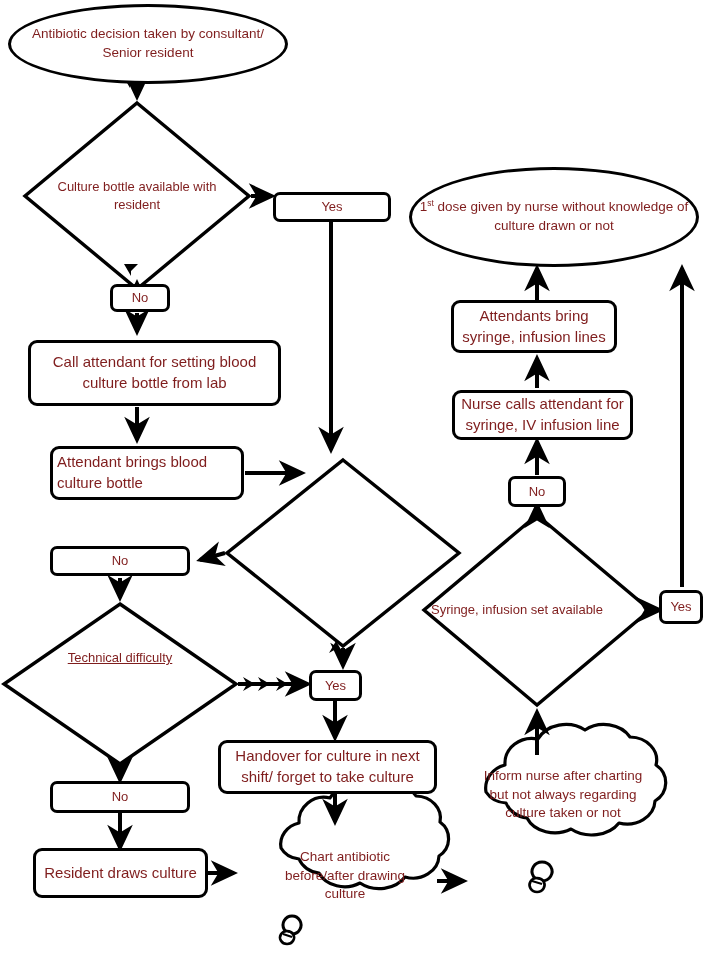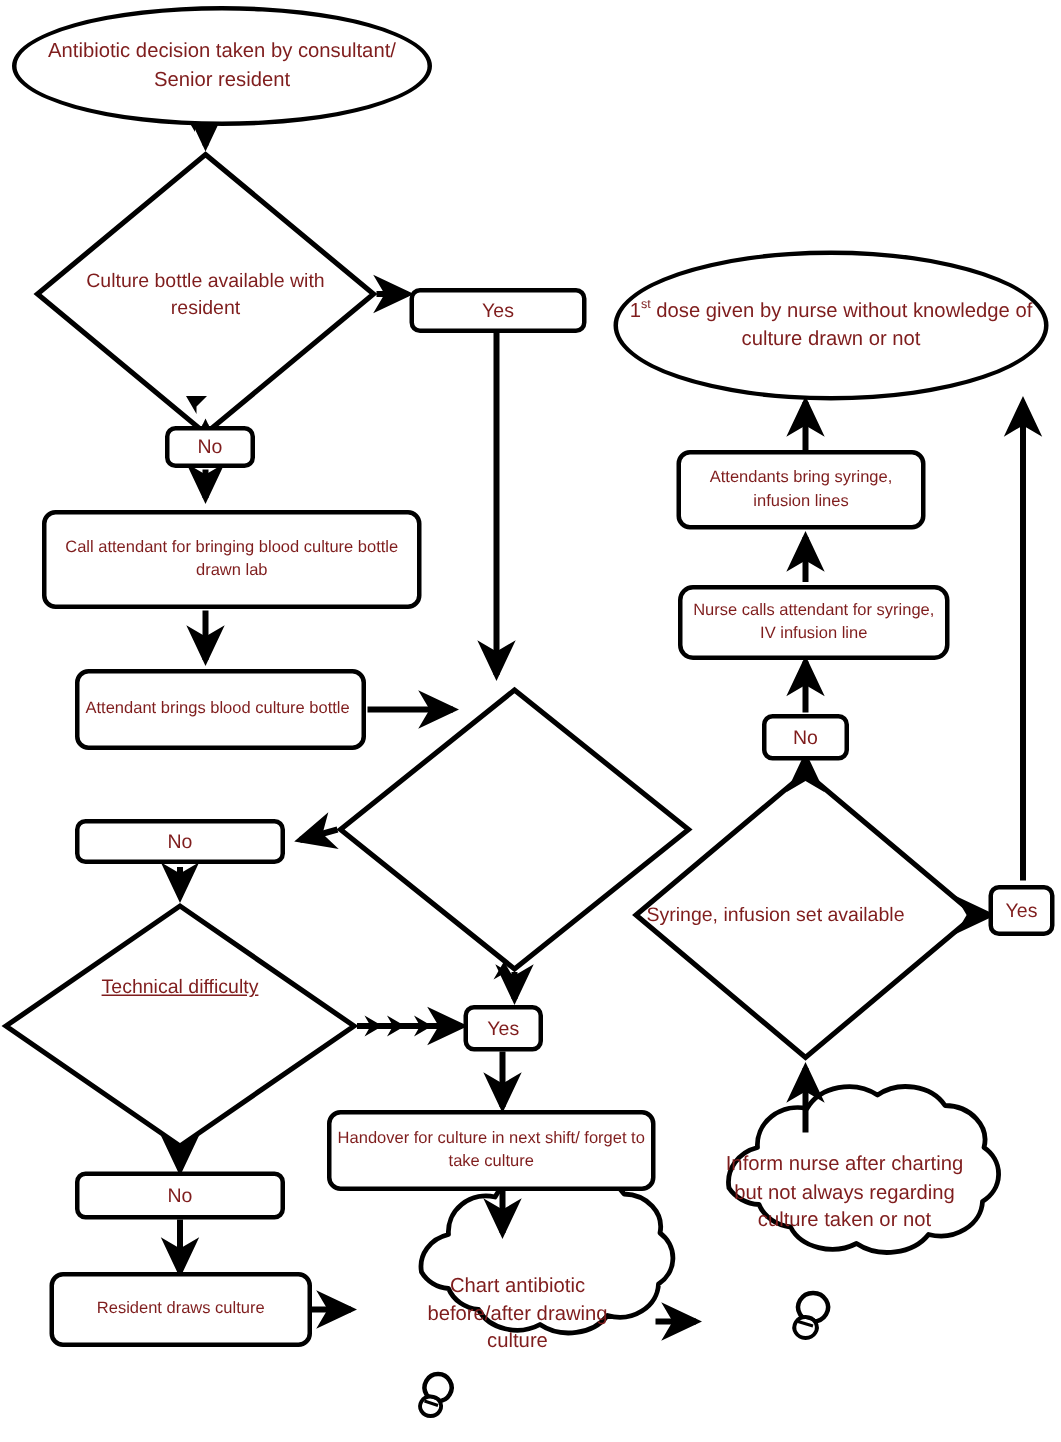--- a/index.html
+++ b/index.html
@@ -40,21 +40,21 @@
   .node .txt {
     display: block;
     width: 100%;
     padding: 0 4px;
   }
   
   .box {
     border: 3px solid #000;
     border-radius: 9px;
     background: #fff;
-    font-size: 11px;
+    font-size: 15px;
   }
   .box.small {
     border-radius: 7px;
     font-size: 13px;
   }
   
   .ellipse {
     border: 3.5px solid #000;
     border-radius: 50%;
     background: #fff;
@@ -214,21 +214,21 @@
 
   <div class="node box small" style="left:273px; top:192px; width:118px; height:30px;">
     <span class="txt">Yes</span>
   </div>
 
   <div class="node box small" style="left:110px; top:284px; width:60px; height:28px;">
     <span class="txt">No</span>
   </div>
 
   <div class="node box" style="left:28px; top:340px; width:253px; height:66px;">
-    <span class="txt">Call attendant for bringing blood culture bottle drawn lab</span>
+    <span class="txt">Call attendant for setting blood culture bottle from lab</span>
   </div>
 
   <div class="node box" style="left:50px; top:446px; width:194px; height:54px;">
     <span class="txt" style="text-align:left; ">Attendant brings blood culture bottle</span>
   </div>
 
 
   <div class="node box small" style="left:50px; top:546px; width:140px; height:30px;">
     <span class="txt">No</span>
   </div>
@@ -266,21 +266,21 @@
   </div>
 
   <div class="node box small" style="left:508px; top:476px; width:58px; height:31px;">
     <span class="txt">No</span>
   </div>
 
   <div class="node box small" style="left:659px; top:590px; width:44px; height:34px;">
     <span class="txt">Yes</span>
   </div>
 
-  <div class="node box" style="left:452px; top:390px; width:181px; height:50px;border-radius:10px;">
+  <div class="node box" style="left:452px; top:390px; width:181px; height:50px;">
     <span class="txt">Nurse calls attendant for syringe, IV infusion line</span>
   </div>
 
   <div class="node box" style="left:451px; top:300px; width:166px; height:53px;">
     <span class="txt">Attendants bring syringe, infusion lines</span>
   </div>
 
   <div class="node ellipse" style="left:409px; top:167px; width:290px; height:100px;">
     <span class="txt">
       <span>1</span><sup>st</sup><span> dose given by nurse without knowledge of culture drawn or not</span>

